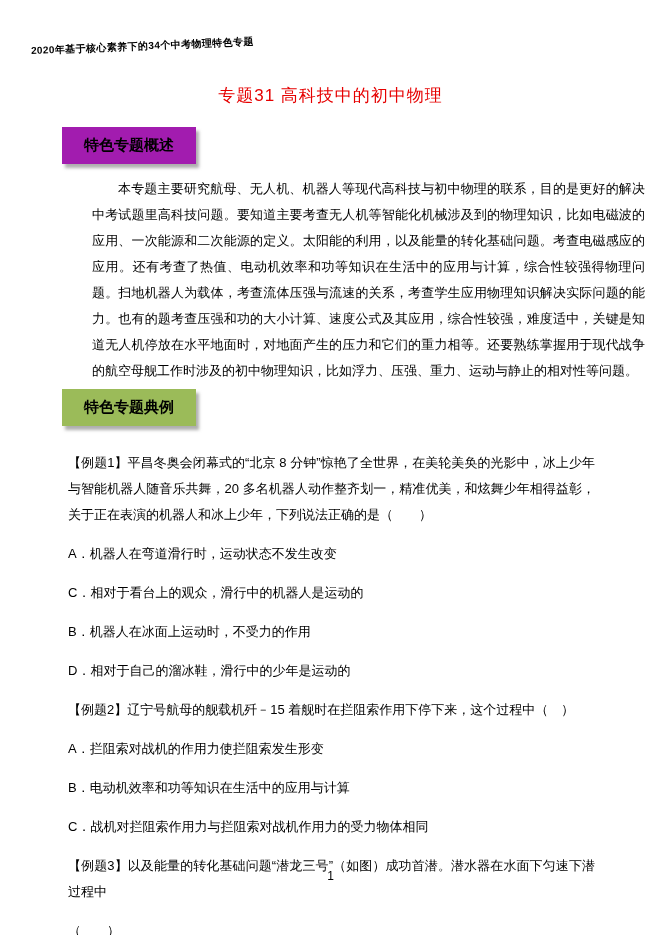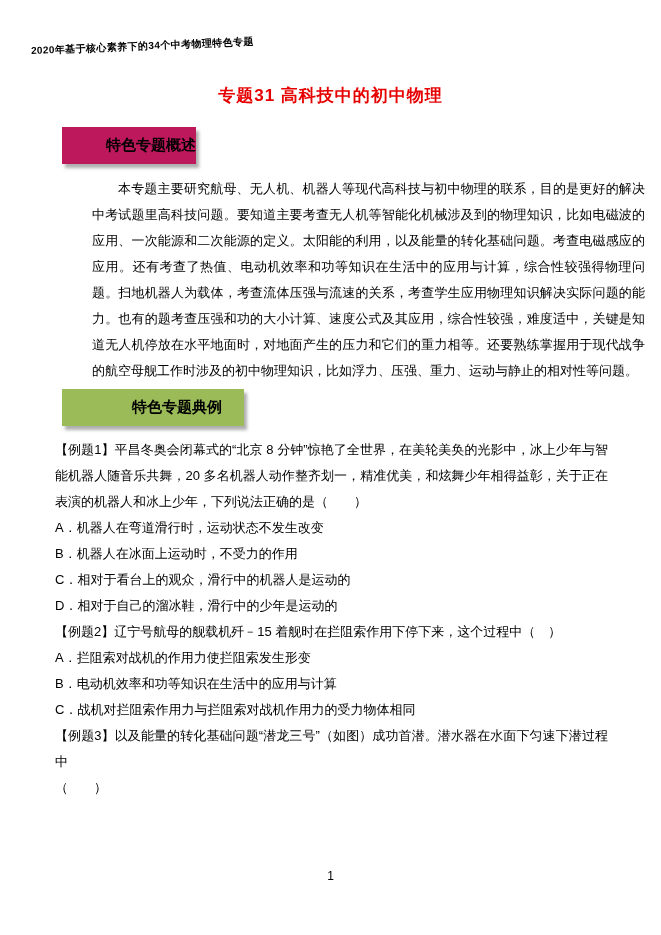--- a/index.html
+++ b/index.html
@@ -23,91 +23,91 @@
     transform-origin: left center;
     white-space: nowrap;
   }
   .doc-title {
     position: absolute;
     top: 84px;
     left: 0;
     width: 100%;
     text-align: center;
     font-size: 17px;
-    font-weight: bold;
+    font-weight: normal;
     letter-spacing: 1px;
   }
   .badge {
     position: absolute;
     left: 62px;
     width: 134px;
     height: 37px;
     display: flex;
     align-items: center;
     justify-content: center;
     font-size: 15px;
     font-weight: bold;
     color: #000000;
     box-shadow: 3px 4px 3px rgba(110,110,110,0.55);
   }
   .badge-overview { top: 127px; }
-  .badge-examples { top: 389px; padding-left: 48px; }
+  .badge-examples { top: 389px; }
   .overview-body {
     position: absolute;
     left: 55px;
     top: 176px;
     width: 553px;
     font-size: 13px;
     line-height: 26px;
     text-align: justify;
     text-indent: 2em;
     margin-left: 37px;
   }
   .examples {
     position: absolute;
     left: 55px;
     top: 437px;
     width: 553px;
     font-size: 13px;
     line-height: 26px;
   }
-  .examples p { margin: 0; text-align: justify; }
+  .examples p { margin: 13px; text-align: justify; }
   .page-number {
     position: absolute;
     bottom: 52px;
     left: 0;
     width: 100%;
     text-align: center;
     font-size: 12px;
   }
 </style>
 </head>
 <body>
 
 <div class="page">
 
   <div class="watermark">2020年基于核心素养下的34个中考物理特色专题</div>
 
   <div class="doc-title" style="color: rgb(230, 0, 0);">专题31 高科技中的初中物理</div>
 
-  <div class="badge badge-overview" style="background: #be185d; justify-content: flex-end;">
+  <div class="badge badge-overview" style="background: #a21caf;">
     <span>特色专题概述</span>
   </div>
 
   <div class="overview-body">本专题主要研究航母、无人机、机器人等现代高科技与初中物理的联系，目的是更好的解决中考试题里高科技问题。要知道主要考查无人机等智能化机械涉及到的物理知识，比如电磁波的应用、一次能源和二次能源的定义。太阳能的利用，以及能量的转化基础问题。考查电磁感应的应用。还有考查了热值、电动机效率和功等知识在生活中的应用与计算，综合性较强得物理问题。扫地机器人为载体，考查流体压强与流速的关系，考查学生应用物理知识解决实际问题的能力。也有的题考查压强和功的大小计算、速度公式及其应用，综合性较强，难度适中，关键是知道无人机停放在水平地面时，对地面产生的压力和它们的重力相等。还要熟练掌握用于现代战争的航空母舰工作时涉及的初中物理知识，比如浮力、压强、重力、运动与静止的相对性等问题。</div>
 
   <div class="badge badge-examples" style="background: rgb(155, 187, 89);">
     <span>特色专题典例</span>
   </div>
 
   <div class="examples">
     <p>【例题1】平昌冬奥会闭幕式的“北京 8 分钟”惊艳了全世界，在美轮美奂的光影中，冰上少年与智能机器人随音乐共舞，20 多名机器人动作整齐划一，精准优美，和炫舞少年相得益彰，关于正在表演的机器人和冰上少年，下列说法正确的是（　　）</p>
     <p>A．机器人在弯道滑行时，运动状态不发生改变</p>
+    <p>C．相对于看台上的观众，滑行中的机器人是运动的</p>
     <p>B．机器人在冰面上运动时，不受力的作用</p>
-    <p>C．相对于看台上的观众，滑行中的机器人是运动的</p>
     <p>D．相对于自己的溜冰鞋，滑行中的少年是运动的</p>
 
     <p>【例题2】辽宁号航母的舰载机歼﹣15 着舰时在拦阻索作用下停下来，这个过程中（　）</p>
     <p>A．拦阻索对战机的作用力使拦阻索发生形变</p>
     <p>B．电动机效率和功等知识在生活中的应用与计算</p>
     <p>C．战机对拦阻索作用力与拦阻索对战机作用力的受力物体相同</p>
 
     <p>【例题3】以及能量的转化基础问题“潜龙三号”（如图）成功首潜。潜水器在水面下匀速下潜过程中</p>
     <p>（　　）</p>
   </div>

